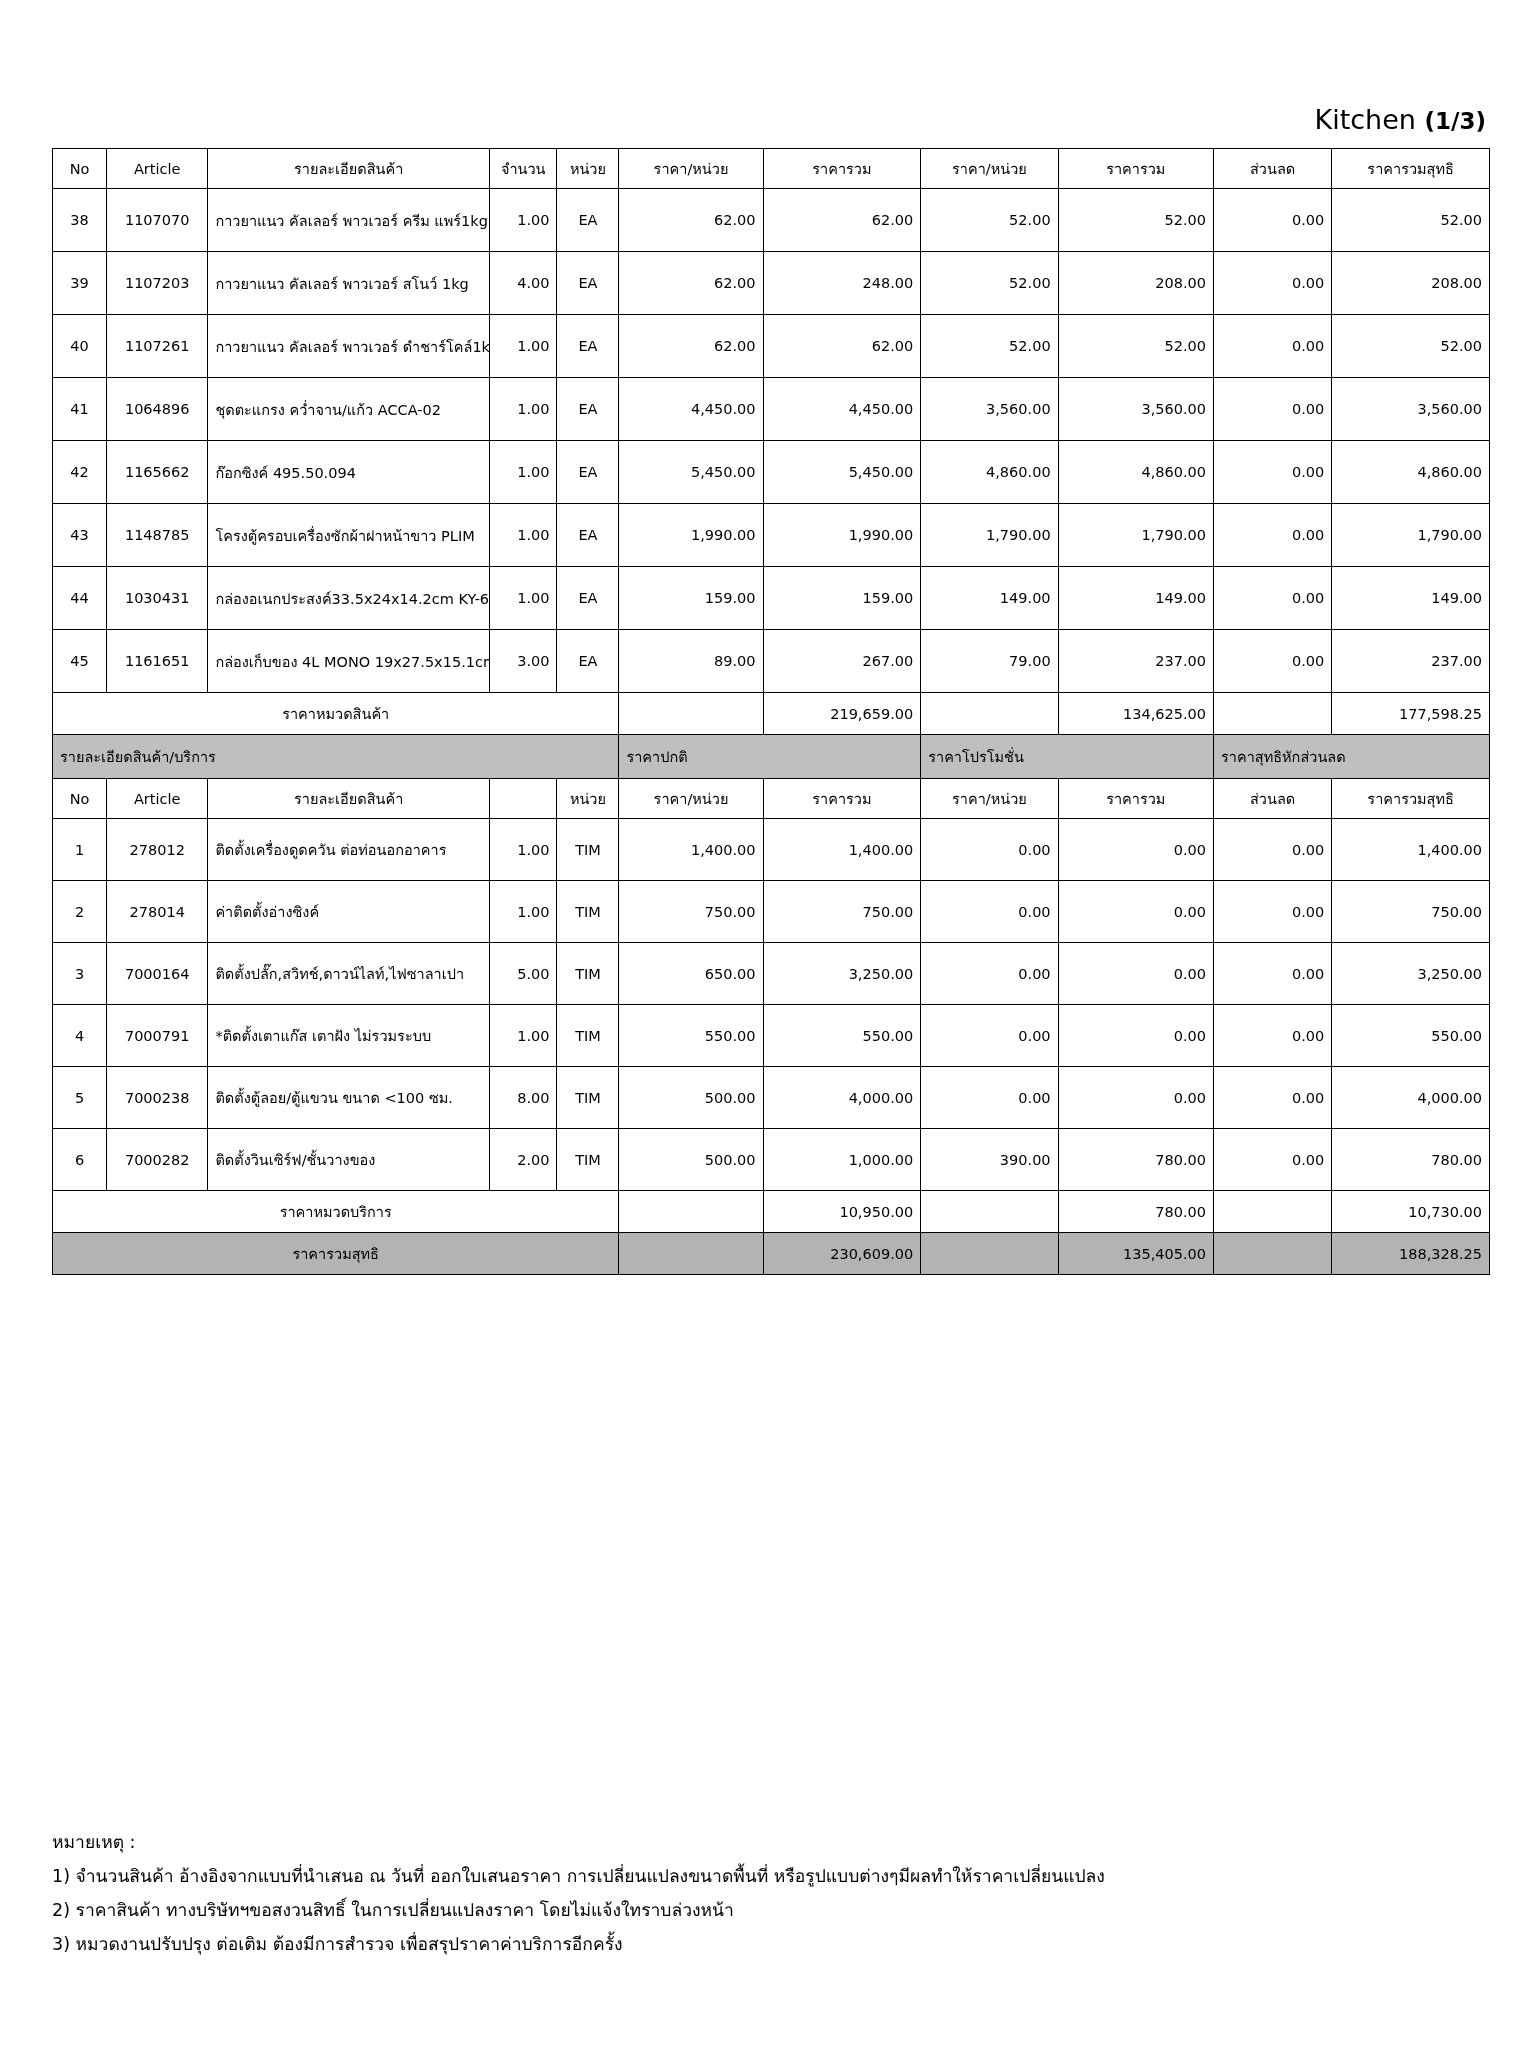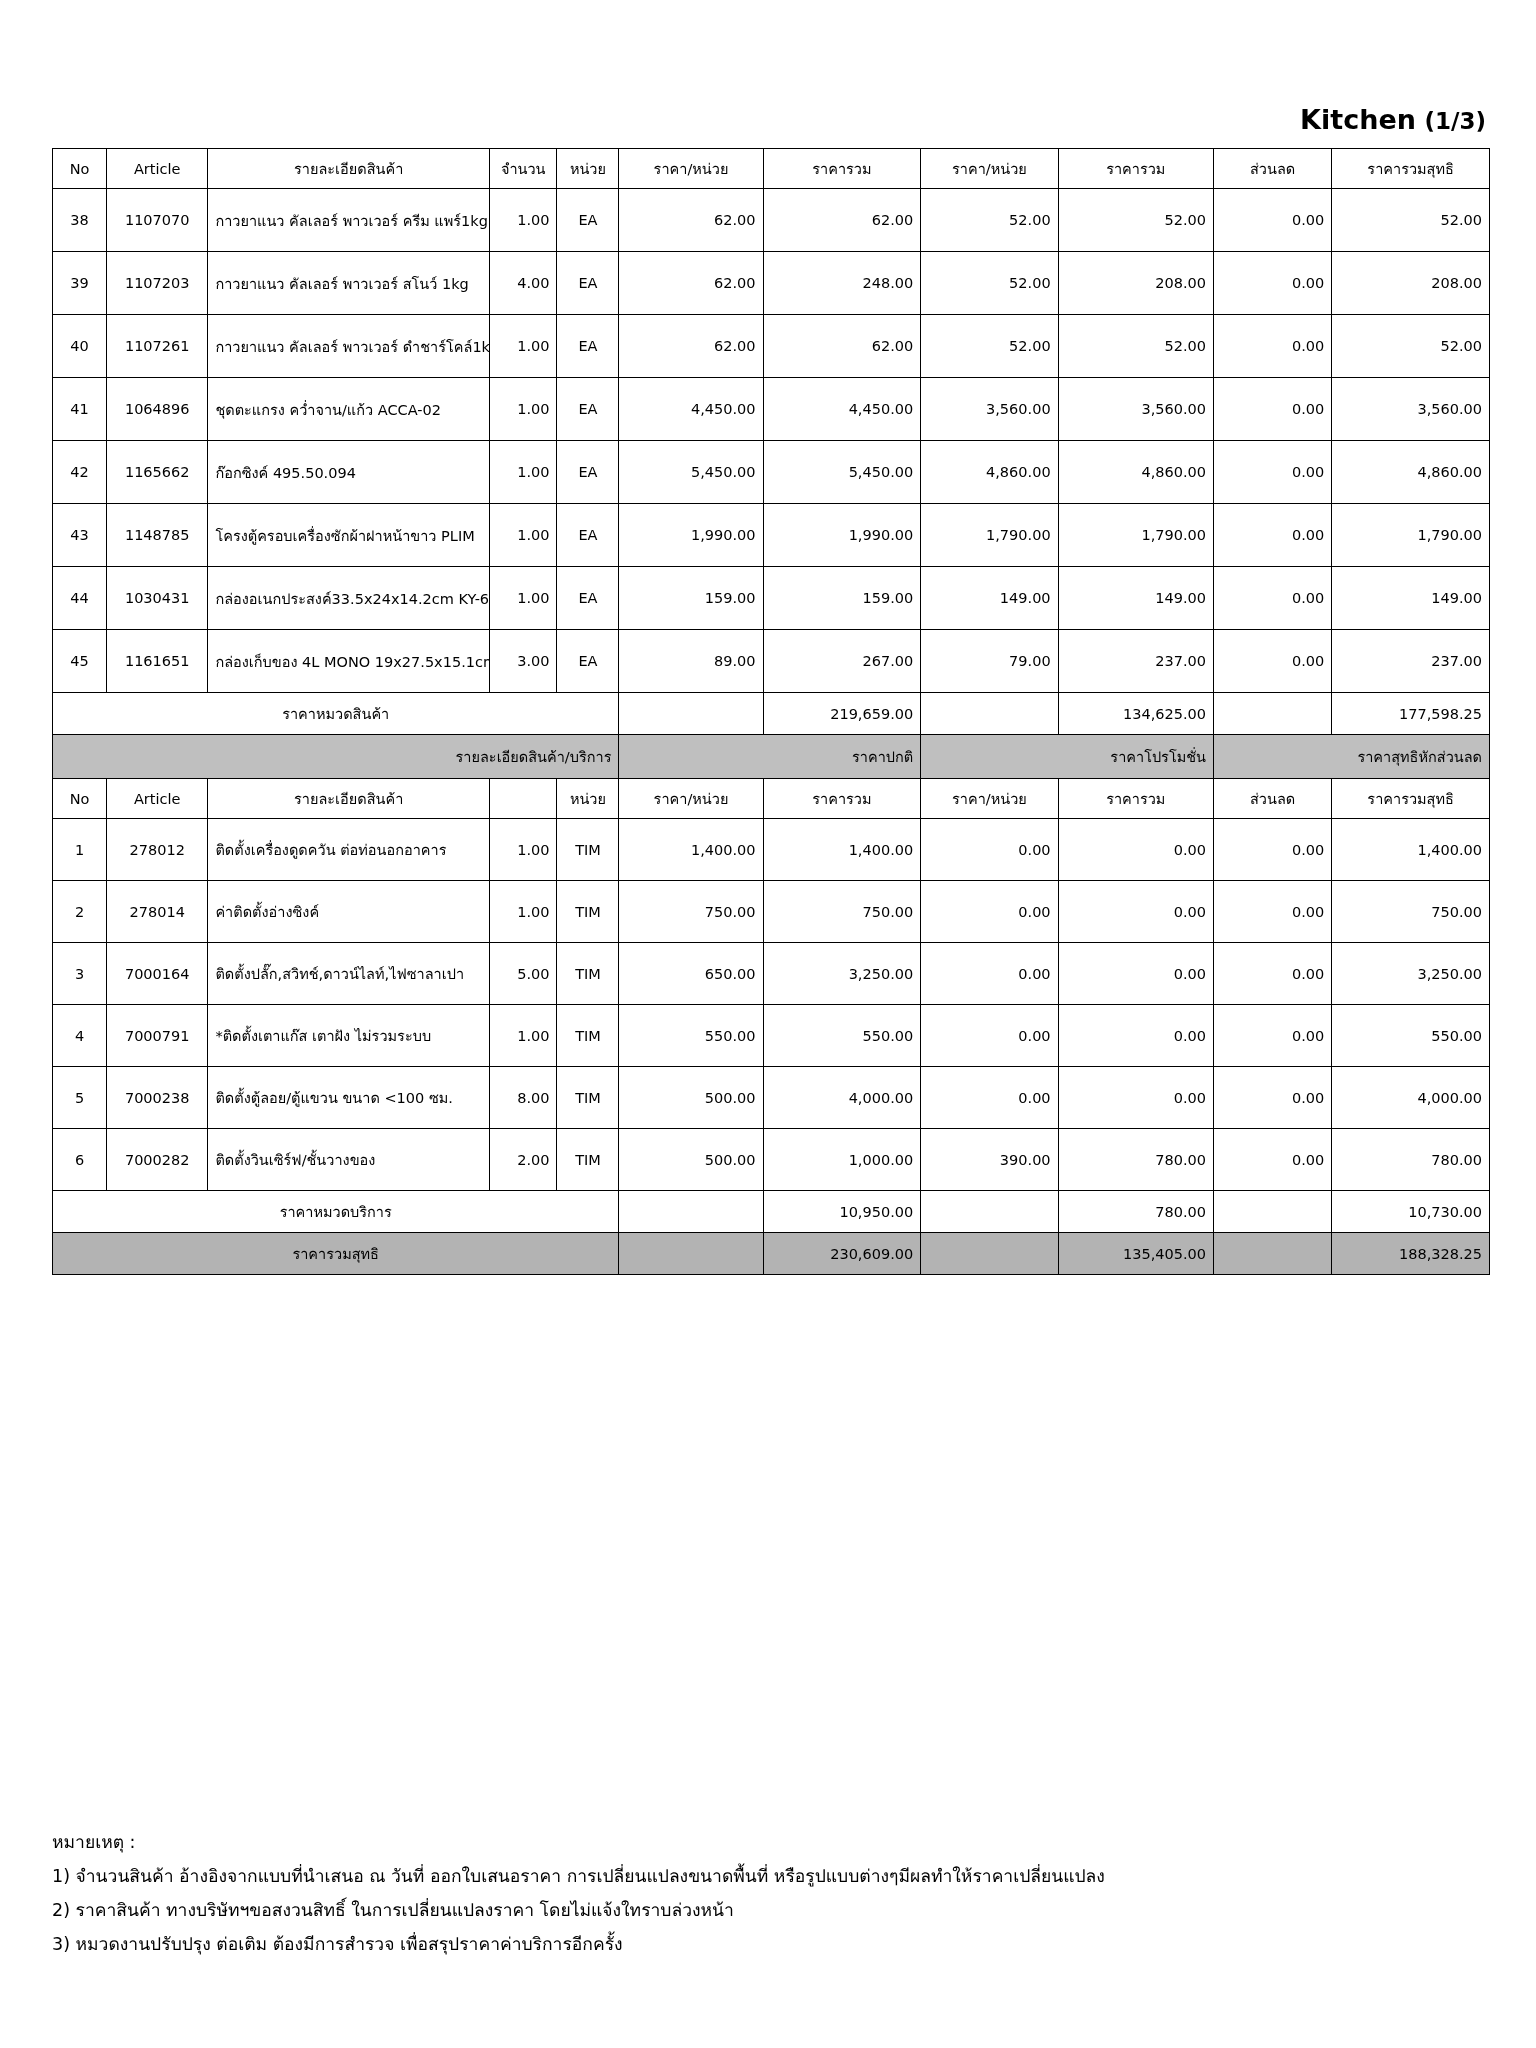--- a/index.html
+++ b/index.html
@@ -16,21 +16,21 @@
     padding: 0;
   }
   .title-bar {
     position: absolute;
     top: 104px;
     right: 50px;
     text-align: right;
     font-size: 27px;
     color: #000;
   }
-  .title-bar .t-main { font-weight: bold; }
+  .title-bar .t-main { font-weight: normal; }
   .title-bar .t-page { font-weight: bold; font-size: 23px; margin-top: 19px; }
 
   table.doc {
     position: absolute;
     left: 52px;
     top: 148px;
     width: 1438px;
     border-collapse: collapse;
     table-layout: fixed;
   }
@@ -45,21 +45,21 @@
   .hrow td { text-align: center; font-size: 15px; height: 40px; padding: 3px 4px; }
   .r { text-align: right; }
   .c { text-align: center; }
   .l { text-align: left; }
   .item-row td { height: 63px; }
   .svc-row td { height: 62px; }
   .sum-row td { height: 42px; }
   .grey-sum { background: #b3b3b3; }
   .band td {
     background: #bfbfbf;
-    text-align: right;
+    text-align: left;
     font-size: 16px;
     height: 44px;
   }
   .desc { font-size: 14.5px; white-space: nowrap; overflow: hidden; }
 
   .notes {
     position: absolute;
     left: 52px;
     top: 1825px;
     width: 1400px;

